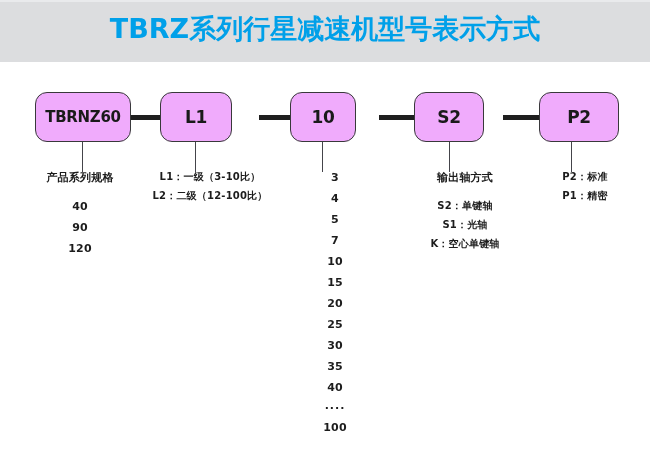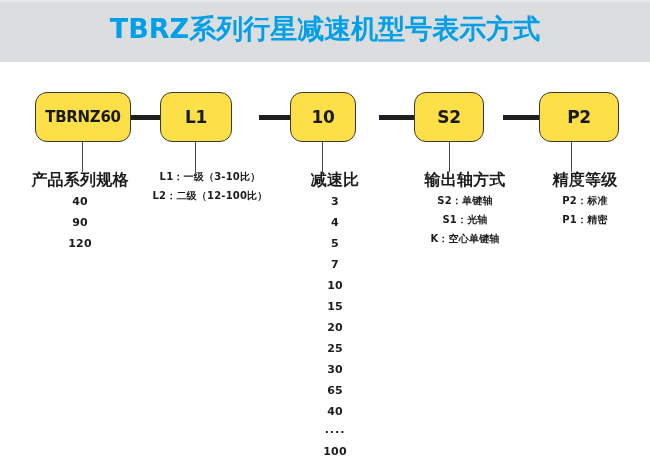--- a/index.html
+++ b/index.html
@@ -59,21 +59,21 @@
     background: #ffffff;
   }
 
   
   .code-box {
     position: absolute;
     top: 30px;
     height: 50px;
     border: 1.6px solid #39393b;
     border-radius: 12px;
-    background: #fde047;
+    background: #f0abfc;
     display: flex;
     align-items: center;
     justify-content: center;
     box-sizing: border-box;
     z-index: 3;
   }
   .code-box span {
     font-size: 17px;
     font-weight: bold;
     color: #1a1a1a;
@@ -100,25 +100,25 @@
     z-index: 1;
   }
 
   
   .legend {
     position: absolute;
     text-align: center;
     line-height: 1.0;
   }
   .legend-title {
-    font-size: 16px;
+    font-size: 11px;
     font-weight: bold;
     color: #1c1c1c;
     white-space: nowrap;
-    margin-bottom: 8px;
+    margin-bottom: 18px;
     letter-spacing: 0.2px;
   }
   .legend-item {
     font-size: 10px;
     font-weight: bold;
     color: #1c1c1c;
     white-space: nowrap;
     margin-bottom: 9px;
     letter-spacing: 0.2px;
   }
@@ -181,42 +181,40 @@
     <div class="legend-item num">90</div>
     <div class="legend-item num">120</div>
   </div>
 
   <div class="legend" id="col1">
     <div class="legend-item">L1：一级（3-10比）</div>
     <div class="legend-item">L2：二级（12-100比）</div>
   </div>
 
   <div class="legend" id="col2">
-    <div class="legend-title">减速比</div>
     <div class="legend-item num">3</div>
     <div class="legend-item num">4</div>
     <div class="legend-item num">5</div>
     <div class="legend-item num">7</div>
     <div class="legend-item num">10</div>
     <div class="legend-item num">15</div>
     <div class="legend-item num">20</div>
     <div class="legend-item num">25</div>
     <div class="legend-item num">30</div>
-    <div class="legend-item num">65</div>
+    <div class="legend-item num">35</div>
     <div class="legend-item num">40</div>
     <div class="legend-item dots">····</div>
     <div class="legend-item num">100</div>
   </div>
 
   <div class="legend" id="col3">
     <div class="legend-title">输出轴方式</div>
     <div class="legend-item">S2：单键轴</div>
     <div class="legend-item">S1：光轴</div>
     <div class="legend-item">K：空心单键轴</div>
   </div>
 
   <div class="legend" id="col4">
-    <div class="legend-title">精度等级</div>
     <div class="legend-item">P2：标准</div>
     <div class="legend-item">P1：精密</div>
   </div>
 
 </div>
 
 </body></html>

